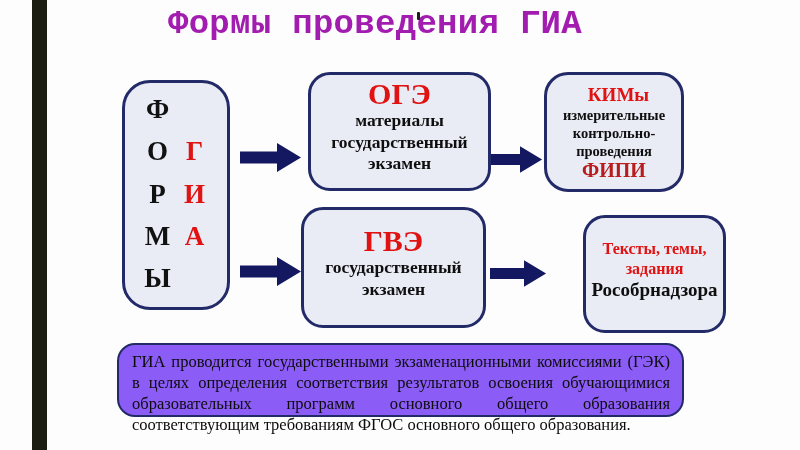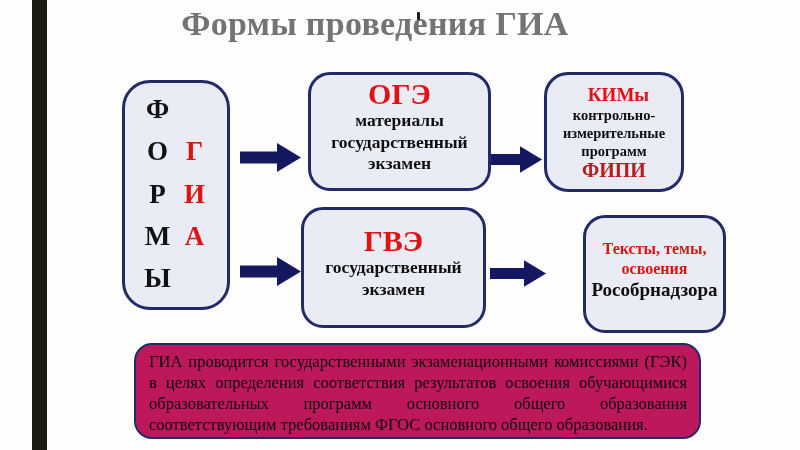--- a/index.html
+++ b/index.html
@@ -4,22 +4,22 @@
 <style>
   html,body { margin:0; padding:0; }
   body {
     width:800px; height:450px; position:relative; overflow:hidden;
     background:#fdfdfe;
     font-family:"Liberation Serif","DejaVu Serif",serif;
   }
   .vbar { position:absolute; left:32px; top:0; width:15px; height:450px; background:#1c1d12; }
   .title {
     position:absolute; left:135px; top:5px; width:480px;
-    text-align:center; font-size:34px; font-weight:bold; color:#737373;
-    letter-spacing:0.3px; white-space:nowrap;
+    text-align:center; font-size:34px; font-weight:bold; color:#a21caf;
+    letter-spacing:0.3px; white-space:nowrap;font-family:Liberation Mono, monospace;
   }
   .stress { position:absolute; left:417px; top:12px; width:3px; height:8px; background:#1c1c1c; border-radius:1px; }
 
   .box {
     position:absolute; background:#e9ebf5; border:3px solid #232a68;
     box-sizing:border-box;
   }
   
   .forms { left:122px; top:80px; width:108px; height:230px; border-radius:28px;
     display:flex; flex-direction:column; justify-content:space-between; padding:13px 0 15px; }
@@ -36,22 +36,22 @@
   .kim { left:544px; top:72px; width:140px; height:120px; border-radius:24px; padding-top:8px; }
   .kim-title { font-size:19px; font-weight:bold; color:#e01212; line-height:23px;padding-left:9px; }
   .kim .sub { font-size:14.5px; line-height:18px; }
   .kim-src { font-size:20px; font-weight:bold; color:#b91c1c; line-height:20px; }
 
   .texts { left:547px; top:215px; width:143px; height:118px; border-radius:22px;
     display:flex; flex-direction:column; justify-content:center; padding-bottom:8px;margin-left:36px; }
   .texts .red-line { font-size:16px; font-weight:bold; color:#e01212; line-height:20px; }
   .texts .src { font-size:19px; font-weight:bold; color:#0f0f0f; line-height:22px; }
 
-  .footer { left:134px; top:343px; width:567px; height:96px; border-radius:18px;
-    border-width:2.5px; background:#be185d; padding:6px 12px 6px 13px; }
+  .footer { left:117px; top:343px; width:567px; height:74px; border-radius:18px;
+    border-width:2.5px; background:#8b5cf6; padding:6px 12px 6px 13px; }
   .footer p { margin:0; font-size:16.5px; line-height:21px; color:#0c0c0c; text-align:justify; }
 
   .arrow { position:absolute; }
 </style>
 </head>
 <body>
 
 <div class="slide">
 
   <div class="vbar"></div>
@@ -103,29 +103,29 @@
   </div>
 
   <div class="box center-box gve">
     <div class="abbr">ГВЭ</div>
     <div class="sub">государственный</div>
     <div class="sub">экзамен</div>
   </div>
 
   <div class="box center-box kim">
     <div class="kim-title">КИМы</div>
+    <div class="sub">измерительные</div>
     <div class="sub">контрольно-</div>
-    <div class="sub">измерительные</div>
-    <div class="sub">программ</div>
+    <div class="sub">проведения</div>
     <div class="kim-src">ФИПИ</div>
   </div>
 
   <div class="box center-box texts">
     <div class="red-line">Тексты, темы,</div>
-    <div class="red-line">освоения</div>
+    <div class="red-line">задания</div>
     <div class="src">Рособрнадзора</div>
   </div>
 
   <div class="box footer">
     <p>ГИА проводится государственными экзаменационными комиссиями (ГЭК) в целях определения соответствия результатов освоения обучающимися образовательных программ основного общего образования соответствующим требованиям ФГОС основного общего образования.</p>
   </div>
 
 </div>
 
 </body></html>

